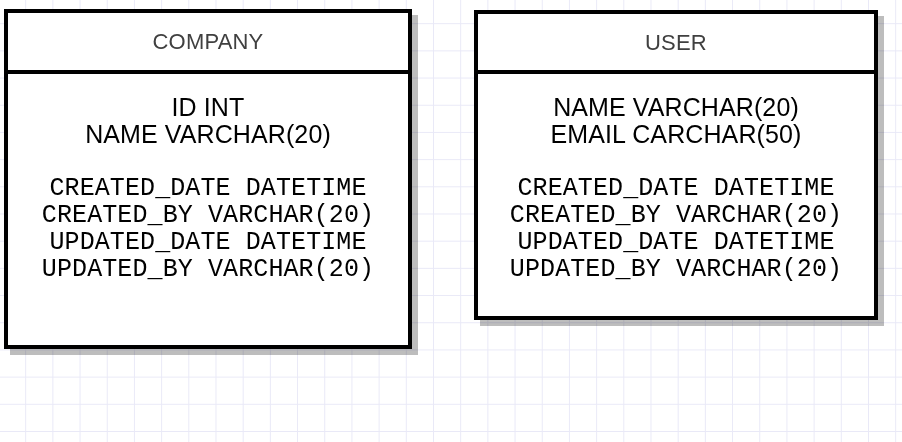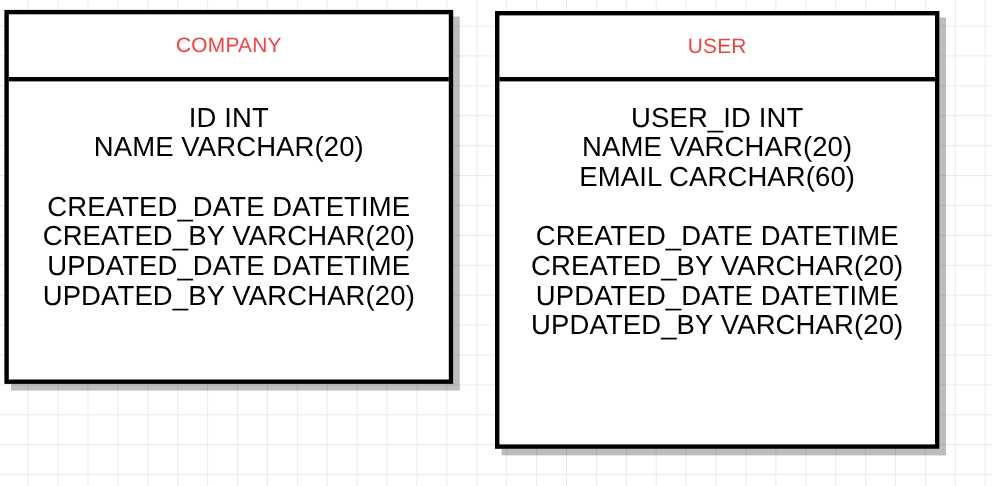--- a/index.html
+++ b/index.html
@@ -36,22 +36,22 @@
     border: 4px solid #000000;
     box-shadow: 6px 6px 0 0 rgba(0,0,0,0.26);
     display: flex;
     flex-direction: column;
   }
 
   .entity-header {
     box-sizing: border-box;
     border-bottom: 4px solid #000000;
     text-align: center;
-    color: #ef4444;
-    font-size: 19px;
+    color: #404040;
+    font-size: 22px;
     line-height: 21px;
     letter-spacing: 0.2px;
     flex: 0 0 auto;
     display: flex;
     align-items: center;
     justify-content: center;
   }
 
   .entity-body {
     flex: 1 1 auto;
@@ -63,39 +63,40 @@
     padding-top: 20px;
     overflow: hidden;
   }
 
   .attr-group {
     margin: 0;
     padding: 0;
   }
   .attr-group + .attr-group {
     margin-top: 27px;
+    font-family: Liberation Mono, monospace;
   }
   .attr-line {
     white-space: nowrap;
   }
 
   
   #entity-company {
     left: 4px;
     top: 9px;
     width: 408px;
     height: 340px;
   }
   #entity-company .entity-header { height: 61px; }
 
   #entity-user {
-    left: 450px;
+    left: 474px;
     top: 10px;
     width: 404px;
-    height: 398px;
+    height: 310px;
   }
   #entity-user .entity-header { height: 60px; }
 </style>
 </head>
 <body>
 
 <div id="canvas">
 
   <div class="entity" id="entity-company">
     <div class="entity-header">COMPANY</div>
@@ -114,23 +115,22 @@
       </div>
 
     </div>
   </div>
 
   <div class="entity" id="entity-user">
     <div class="entity-header">USER</div>
     <div class="entity-body">
 
       <div class="attr-group">
-        <div class="attr-line">USER_ID INT</div>
         <div class="attr-line">NAME VARCHAR(20)</div>
-        <div class="attr-line">EMAIL CARCHAR(60)</div>
+        <div class="attr-line">EMAIL CARCHAR(50)</div>
       </div>
 
       <div class="attr-group">
         <div class="attr-line">CREATED_DATE DATETIME</div>
         <div class="attr-line">CREATED_BY VARCHAR(20)</div>
         <div class="attr-line">UPDATED_DATE DATETIME</div>
         <div class="attr-line">UPDATED_BY VARCHAR(20)</div>
       </div>
 
     </div>

